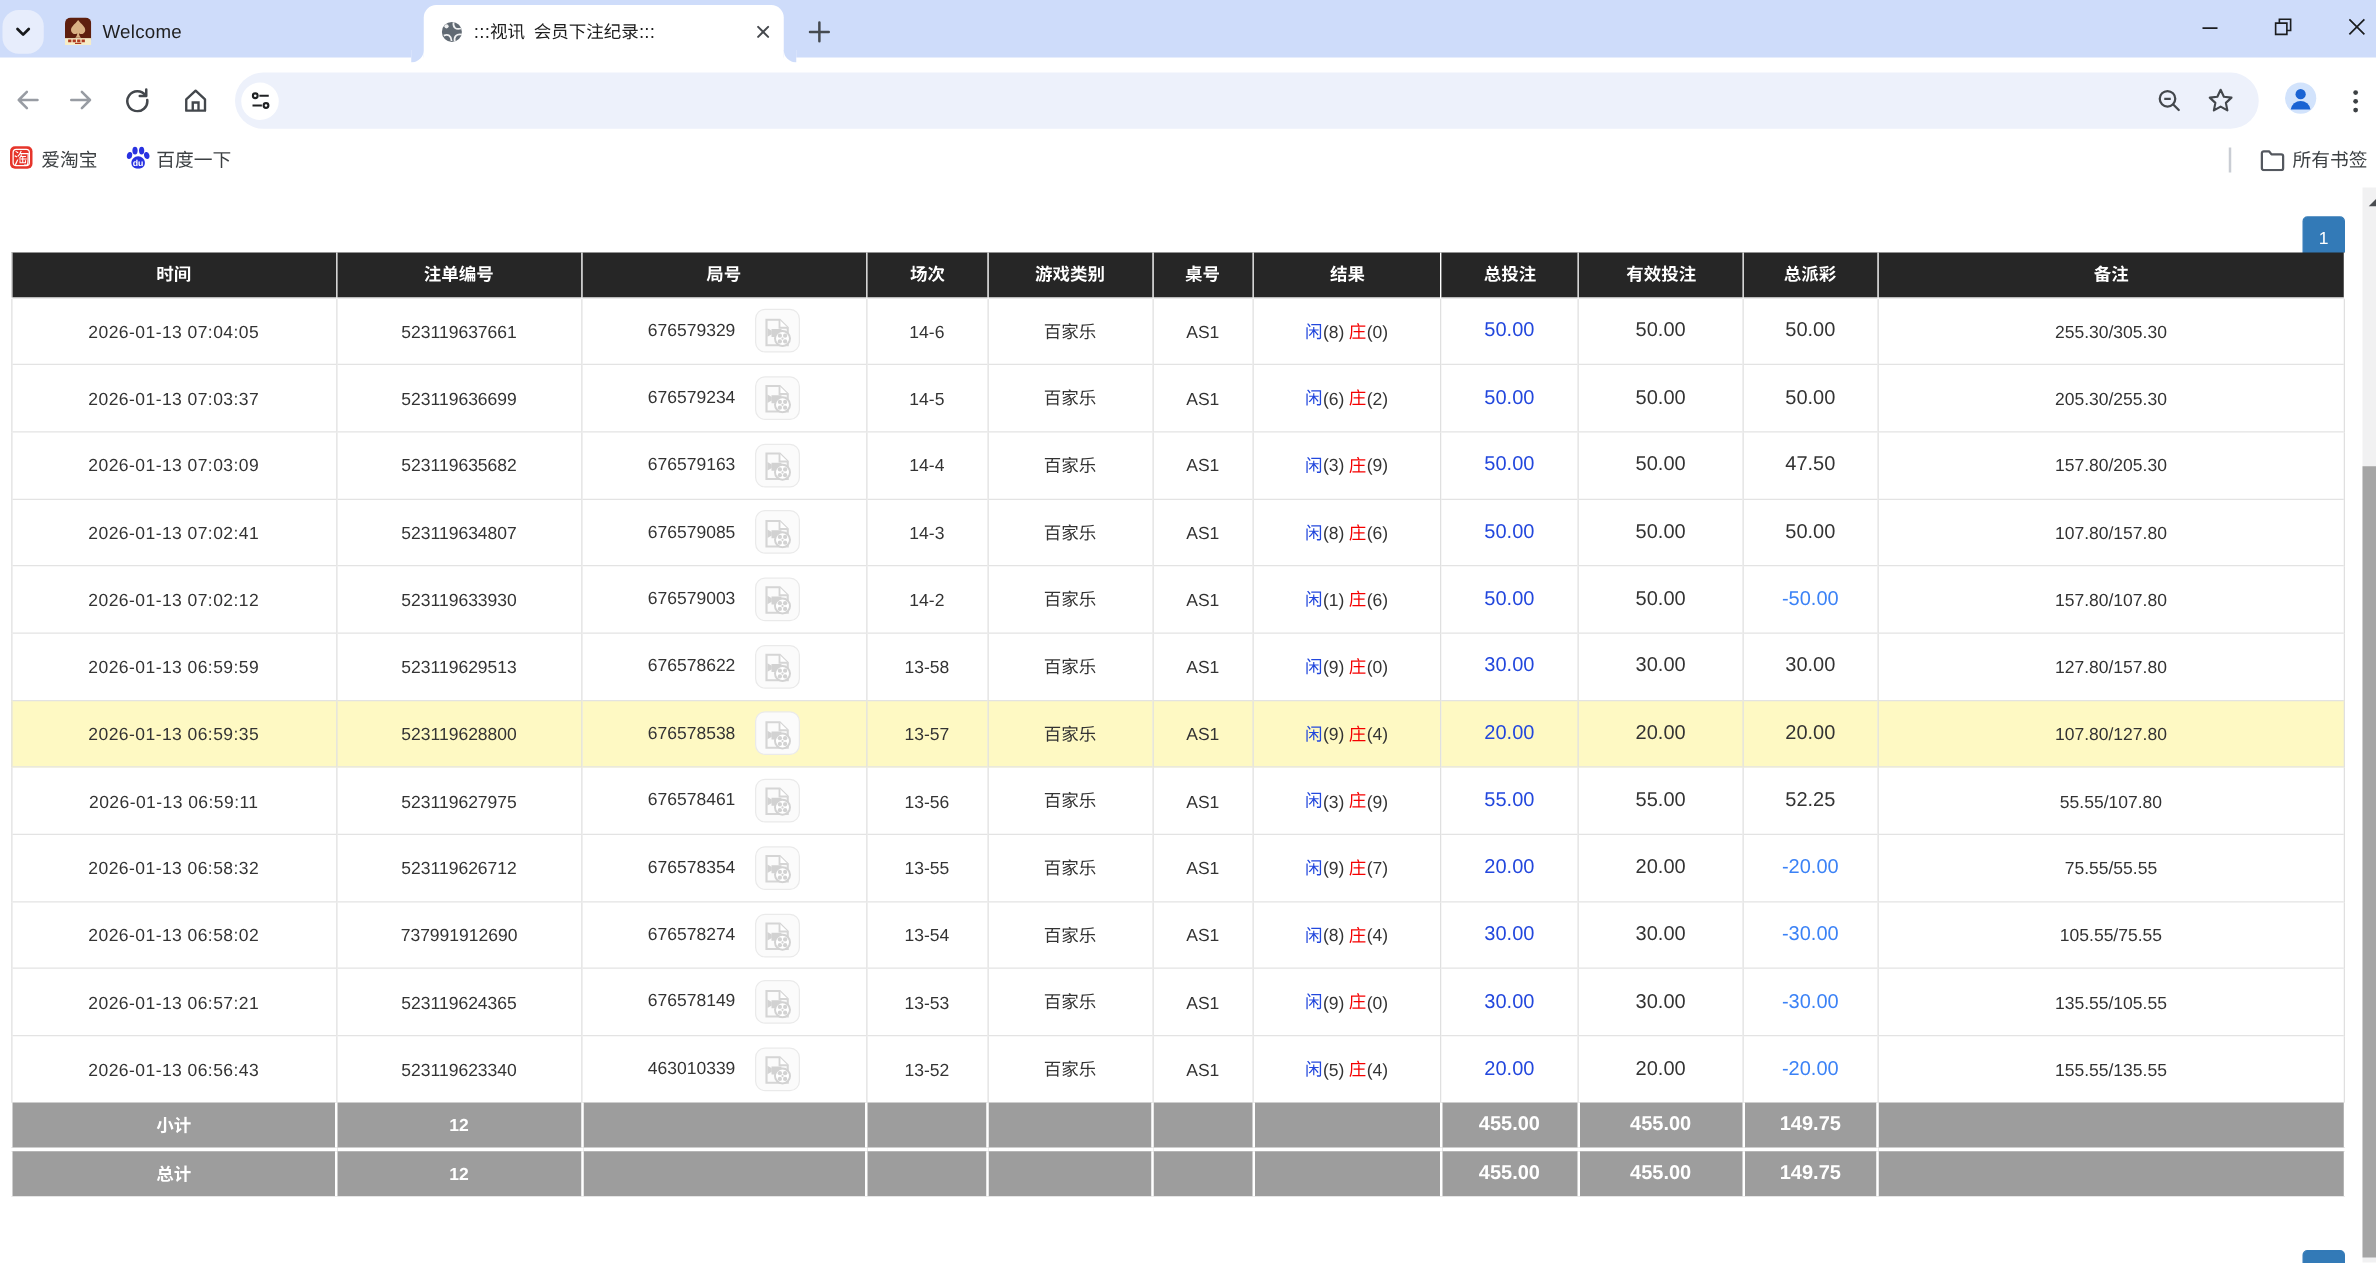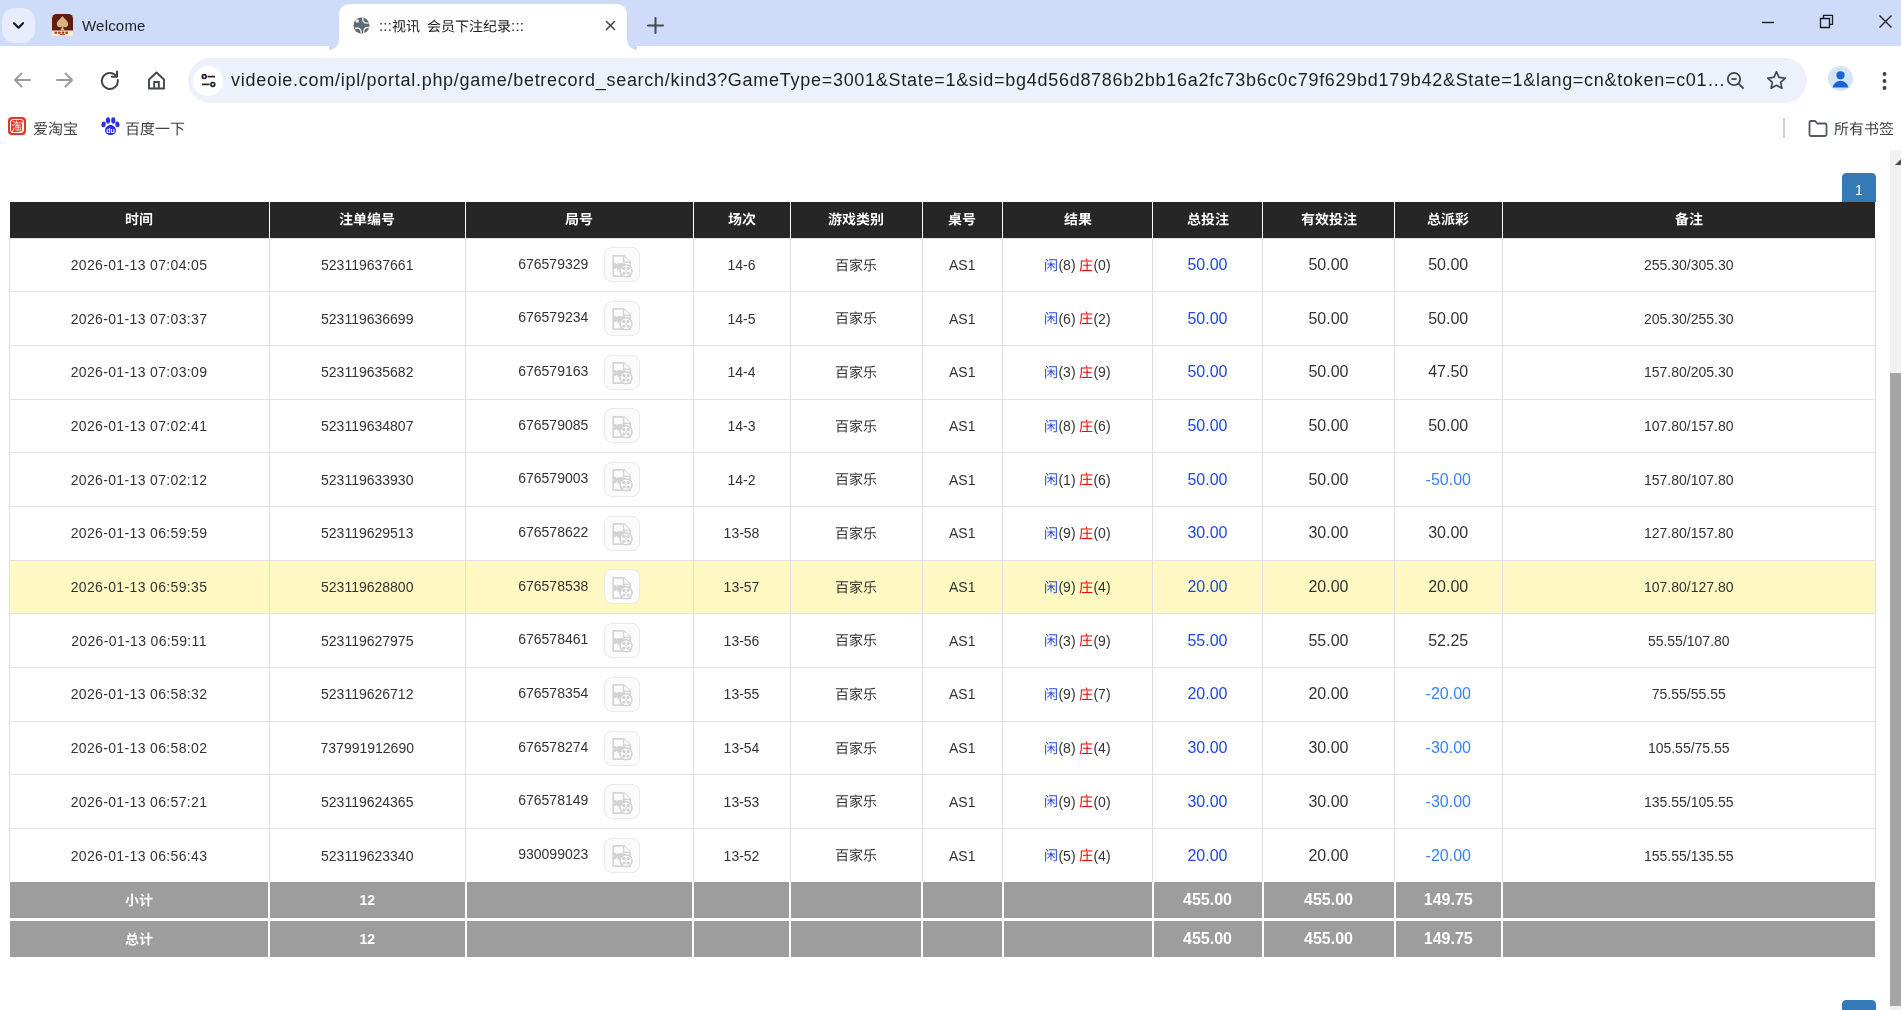--- a/index.html
+++ b/index.html
@@ -136,21 +136,20 @@
     </svg>
   <div id="urlbar">
     <div id="sitecircle">
         <svg width="15" height="15" viewBox="0 0 15 15" fill="none" stroke="#1f2123" stroke-width="1.7">
           <circle cx="3.2" cy="3.6" r="1.9"></circle>
           <path d="M6.5 3.6 h7.5"></path>
           <path d="M1 11.4 h7.5"></path>
           <circle cx="11.8" cy="11.4" r="1.9"></circle>
         </svg>
       </div>
-    <span id="urltext">videoie.com/ipl/portal.php/game/betrecord_search/kind3?GameType=3001&amp;State=1&amp;sid=bg4d56d8786b2bb16a2fc73b6c0c79f629bd179b42&amp;State=1&amp;lang=cn&amp;token=c01…</span>
   </div>
   <svg class="tbi" style="left:1725px" width="21" height="21" viewBox="0 0 21 21" fill="none" stroke="#43474c" stroke-width="1.8">
       <circle cx="9" cy="9" r="6.2"></circle>
       <path d="M13.6 13.6 L18 18" stroke-linecap="round"></path>
       <path d="M6.4 9 h5.2"></path>
     </svg>
   <svg class="tbi" style="left:1766px" width="21" height="21" viewBox="0 0 21 21" fill="none" stroke="#43474c" stroke-width="1.7">
       <path d="M10.5 1.8 l2.6 5.6 6.1 .7 -4.5 4.2 1.2 6 -5.4-3 -5.4 3 1.2-6 -4.5-4.2 6.1-.7 z" stroke-linejoin="round"></path>
     </svg>
   <div id="avatar"><svg width="25" height="25" viewBox="0 0 25 25">
@@ -621,21 +620,21 @@
               <use href="#r5e84" x="0"></use>
             </svg>(0)</td>
           <td class="amt">30.00</td>
           <td>30.00</td>
           <td class="neg">-30.00</td>
           <td>135.55/105.55</td>
         </tr>
 <tr>
           <td>2026-01-13 06:56:43</td>
           <td>523119623340</td>
-          <td><span class="gno">930099023</span><span class="vbtn"><svg width="24" height="24" viewBox="0 0 24 24" fill="none">
+          <td><span class="gno">463010339</span><span class="vbtn"><svg width="24" height="24" viewBox="0 0 24 24" fill="none">
 <path d="M3.2 1.8 h10.6 l6.4 6.4 V22.2 H3.2 z" stroke="#d5d5d5" stroke-width="1.7"></path>
 <path d="M13.6 1.8 v6.4 h6.6" stroke="#d5d5d5" stroke-width="1.5" fill="#fff"></path>
 <path d="M7.2 9.2 h8 v6.4 h-8 z" fill="#d2d2d2"></path>
                 <path d="M7.4 10.6 l-3.4 -2 v6.8 l3.4 -2 z" fill="#d2d2d2"></path>
 <circle cx="16" cy="16.8" r="6" fill="#fff" stroke="#d2d2d2" stroke-width="1.6"></circle>
 <circle cx="13.9" cy="14.5" r="1.7" fill="#d2d2d2"></circle>
                 <circle cx="18.1" cy="14.5" r="1.7" fill="#d2d2d2"></circle>
 <circle cx="13.9" cy="19.1" r="1.7" fill="#d2d2d2"></circle>
                 <circle cx="18.1" cy="19.1" r="1.7" fill="#d2d2d2"></circle>
 <circle cx="16" cy="16.8" r="0.9" fill="#d2d2d2"></circle>

